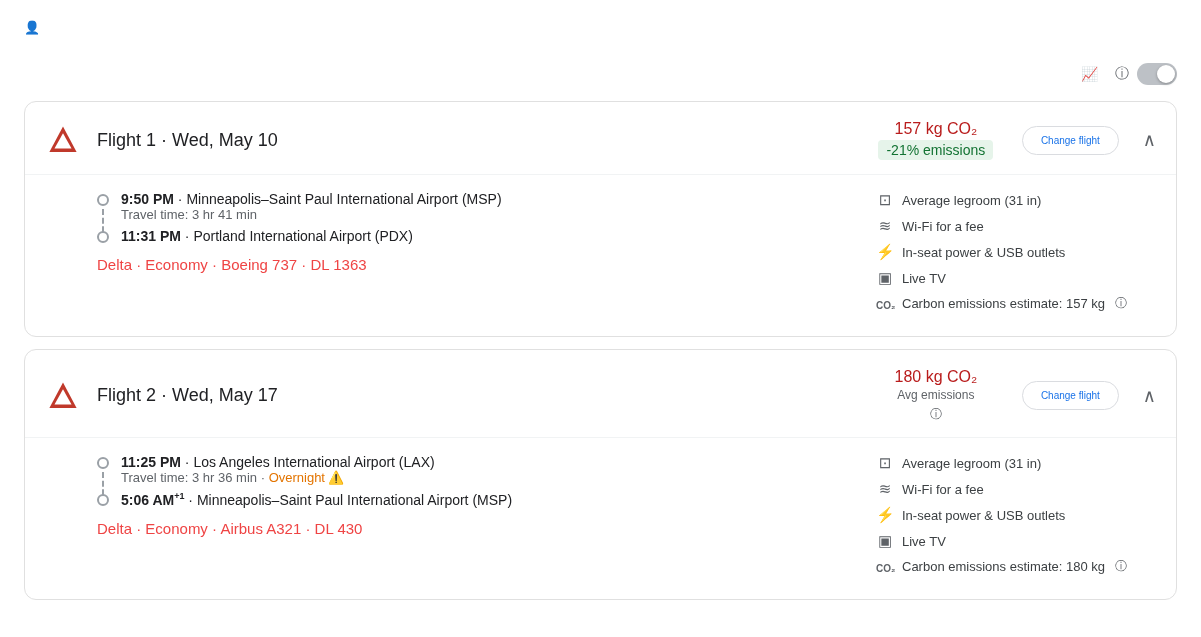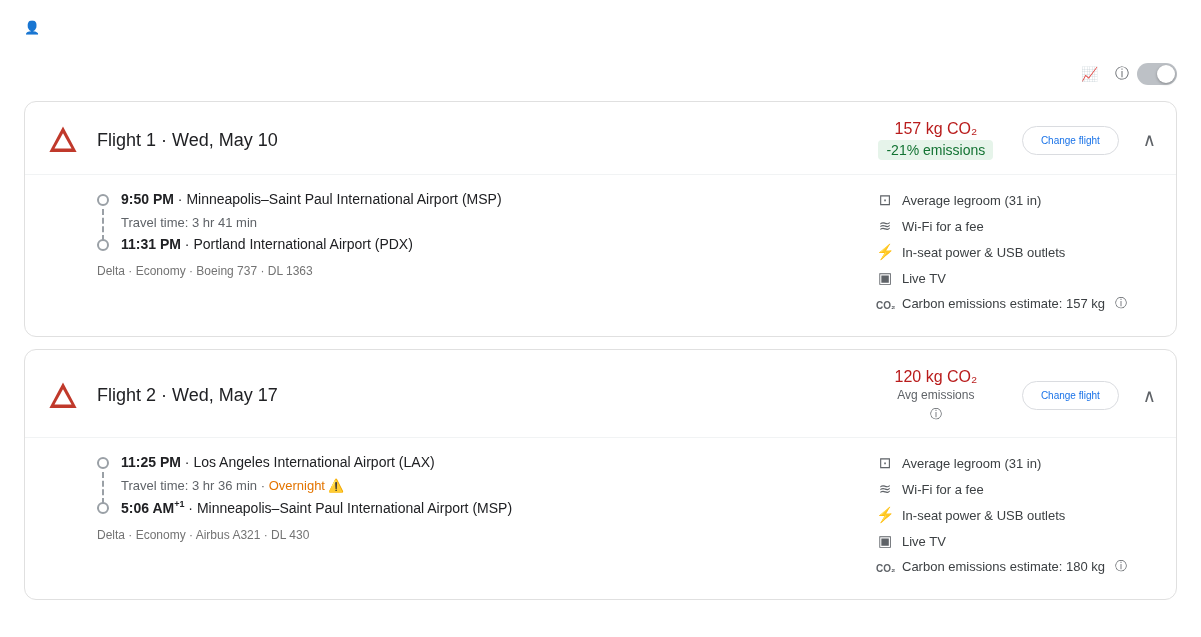--- a/index.html
+++ b/index.html
@@ -27,24 +27,24 @@
     .co2-badge { display: inline-block; background: #e6f4ea; color: #137333; font-size: 14px; padding: 2px 8px; border-radius: 4px; margin-top: 2px; }
     .co2-avg { font-size: 12px; color: #5f6368; margin-top: 2px; display: flex; align-items: center; gap: 4px; flex-direction: column; }
     .change-flight-btn { border: 1px solid #dadce0; background: #fff; color: #1a73e8; padding: 8px 18px; border-radius: 20px; font-size: 10px; font-weight: 500; cursor: pointer; white-space: nowrap; }
     .chevron { color: #5f6368; font-size: 18px; margin-left: 8px; cursor: pointer; }
     .flight-body { padding: 16px 20px 16px 72px; display: flex; gap: 40px; }
     .flight-timeline { flex: 1; }
     .timeline-item { display: flex; align-items: flex-start; gap: 12px; position: relative; }
     .timeline-dot { width: 12px; height: 12px; border: 2px solid #9aa0a6; border-radius: 50%; margin-top: 3px; flex-shrink: 0; background: #fff; }
     .timeline-line { position: absolute; left: 5px; top: 18px; width: 2px; height: 32px; border-left: 2px dashed #9aa0a6; }
     .timeline-text { font-size: 14px; }
-    .travel-time { margin: 8px 0 6px 24px; font-size: 13px; color: #5f6368; }
+    .travel-time { margin: 0 0 6px 24px; font-size: 13px; color: #5f6368; }
     .overnight { color: #e37400; }
     .overnight-icon { font-size: 13px; }
-    .flight-meta { font-size: 12px; color: #737373; margin-top: 12px; }
+    .flight-meta { font-size: 15px; color: #ef4444; margin-top: 12px; }
     .flight-amenities { min-width: 280px; }
     .amenity { display: flex; align-items: center; gap: 8px; margin-bottom: 8px; font-size: 13px; color: #3c4043; }
     .amenity-icon { font-size: 15px; color: #5f6368; width: 18px; text-align: center; }
     sup { font-size: 9px; }
   </style>
 </head>
 <body>
 
 <div class="page">
 
@@ -152,21 +152,21 @@
     <div class="flight-card">
       <div class="flight-card-header">
         <div class="airline-logo">
             <svg viewBox="0 0 40 40" width="34" height="34" xmlns="http://www.w3.org/2000/svg">
     <polygon points="20,4 36,34 4,34" fill="#c0392b" stroke="none"></polygon>
     <polygon points="20,12 30,30 10,30" fill="#fff" stroke="none"></polygon>
   </svg>
           </div>
         <div class="flight-title">Flight 2 · Wed, May 17</div>
         <div class="co2-section">
-          <div class="co2-amount">120 kg CO₂</div>
+          <div class="co2-amount">180 kg CO₂</div>
           <div class="co2-avg">
               <span>Avg emissions</span> 
               <span style="font-size:12px;color:#5f6368;">ⓘ</span>
             </div>
         </div>
         <button class="change-flight-btn">Change flight</button>
         <span class="chevron">∧</span>
       </div>
       <div class="flight-body">
         <div class="flight-timeline">

